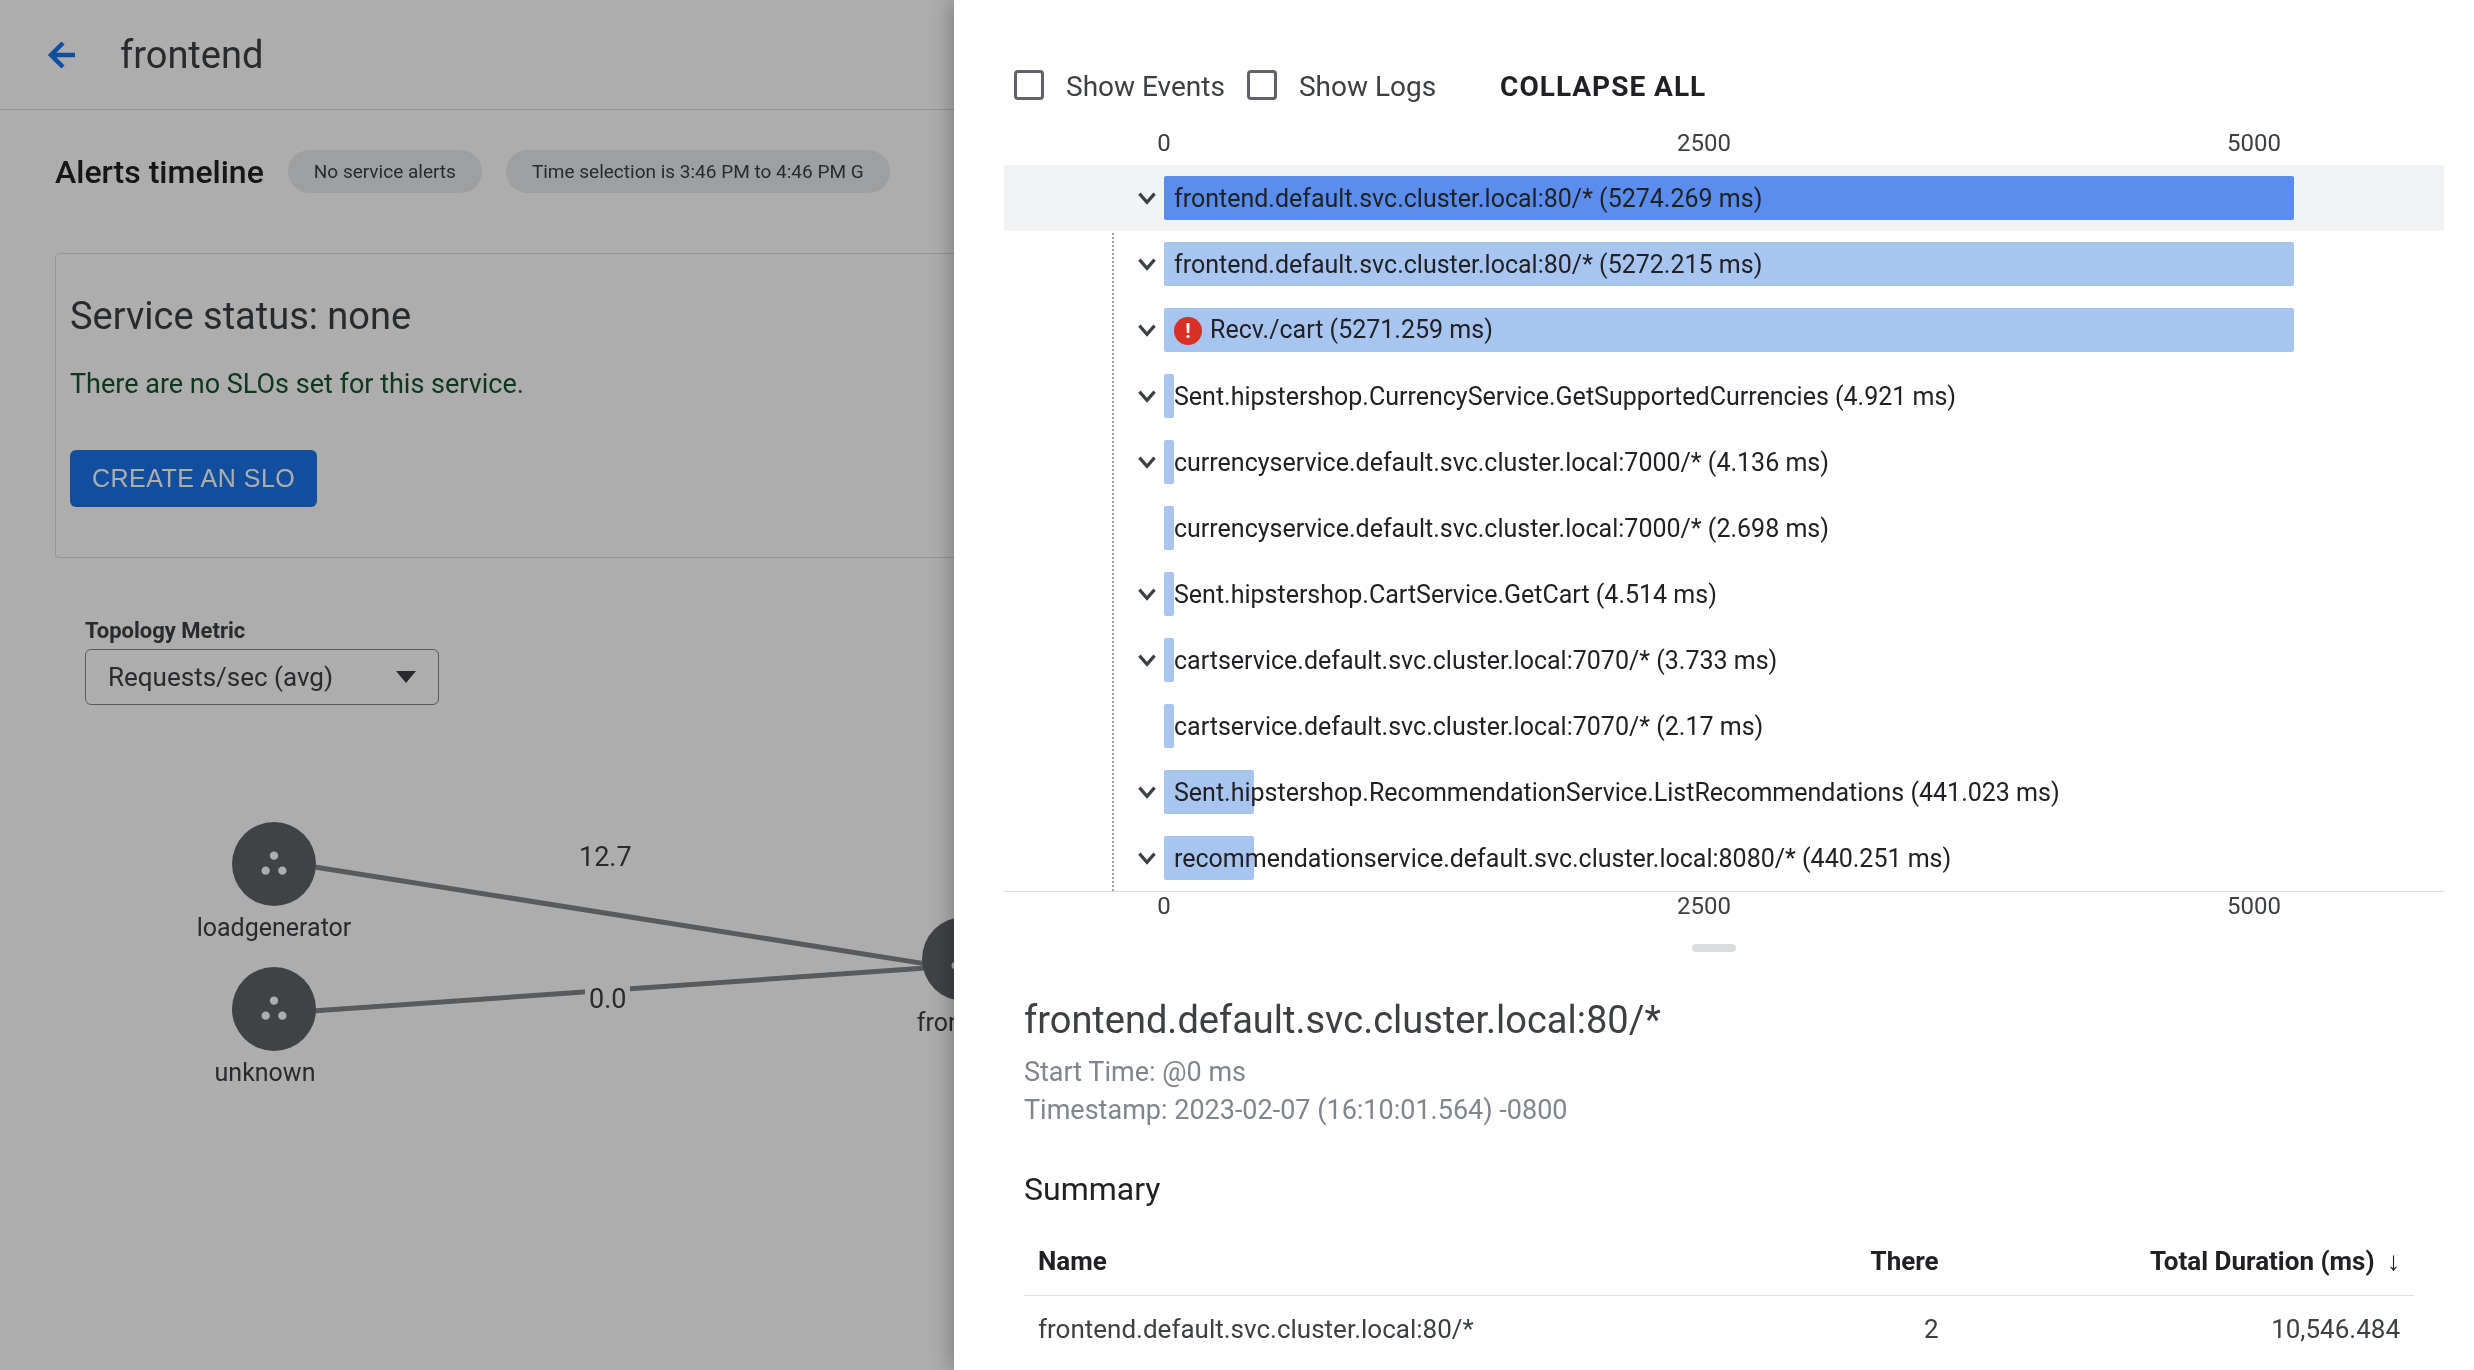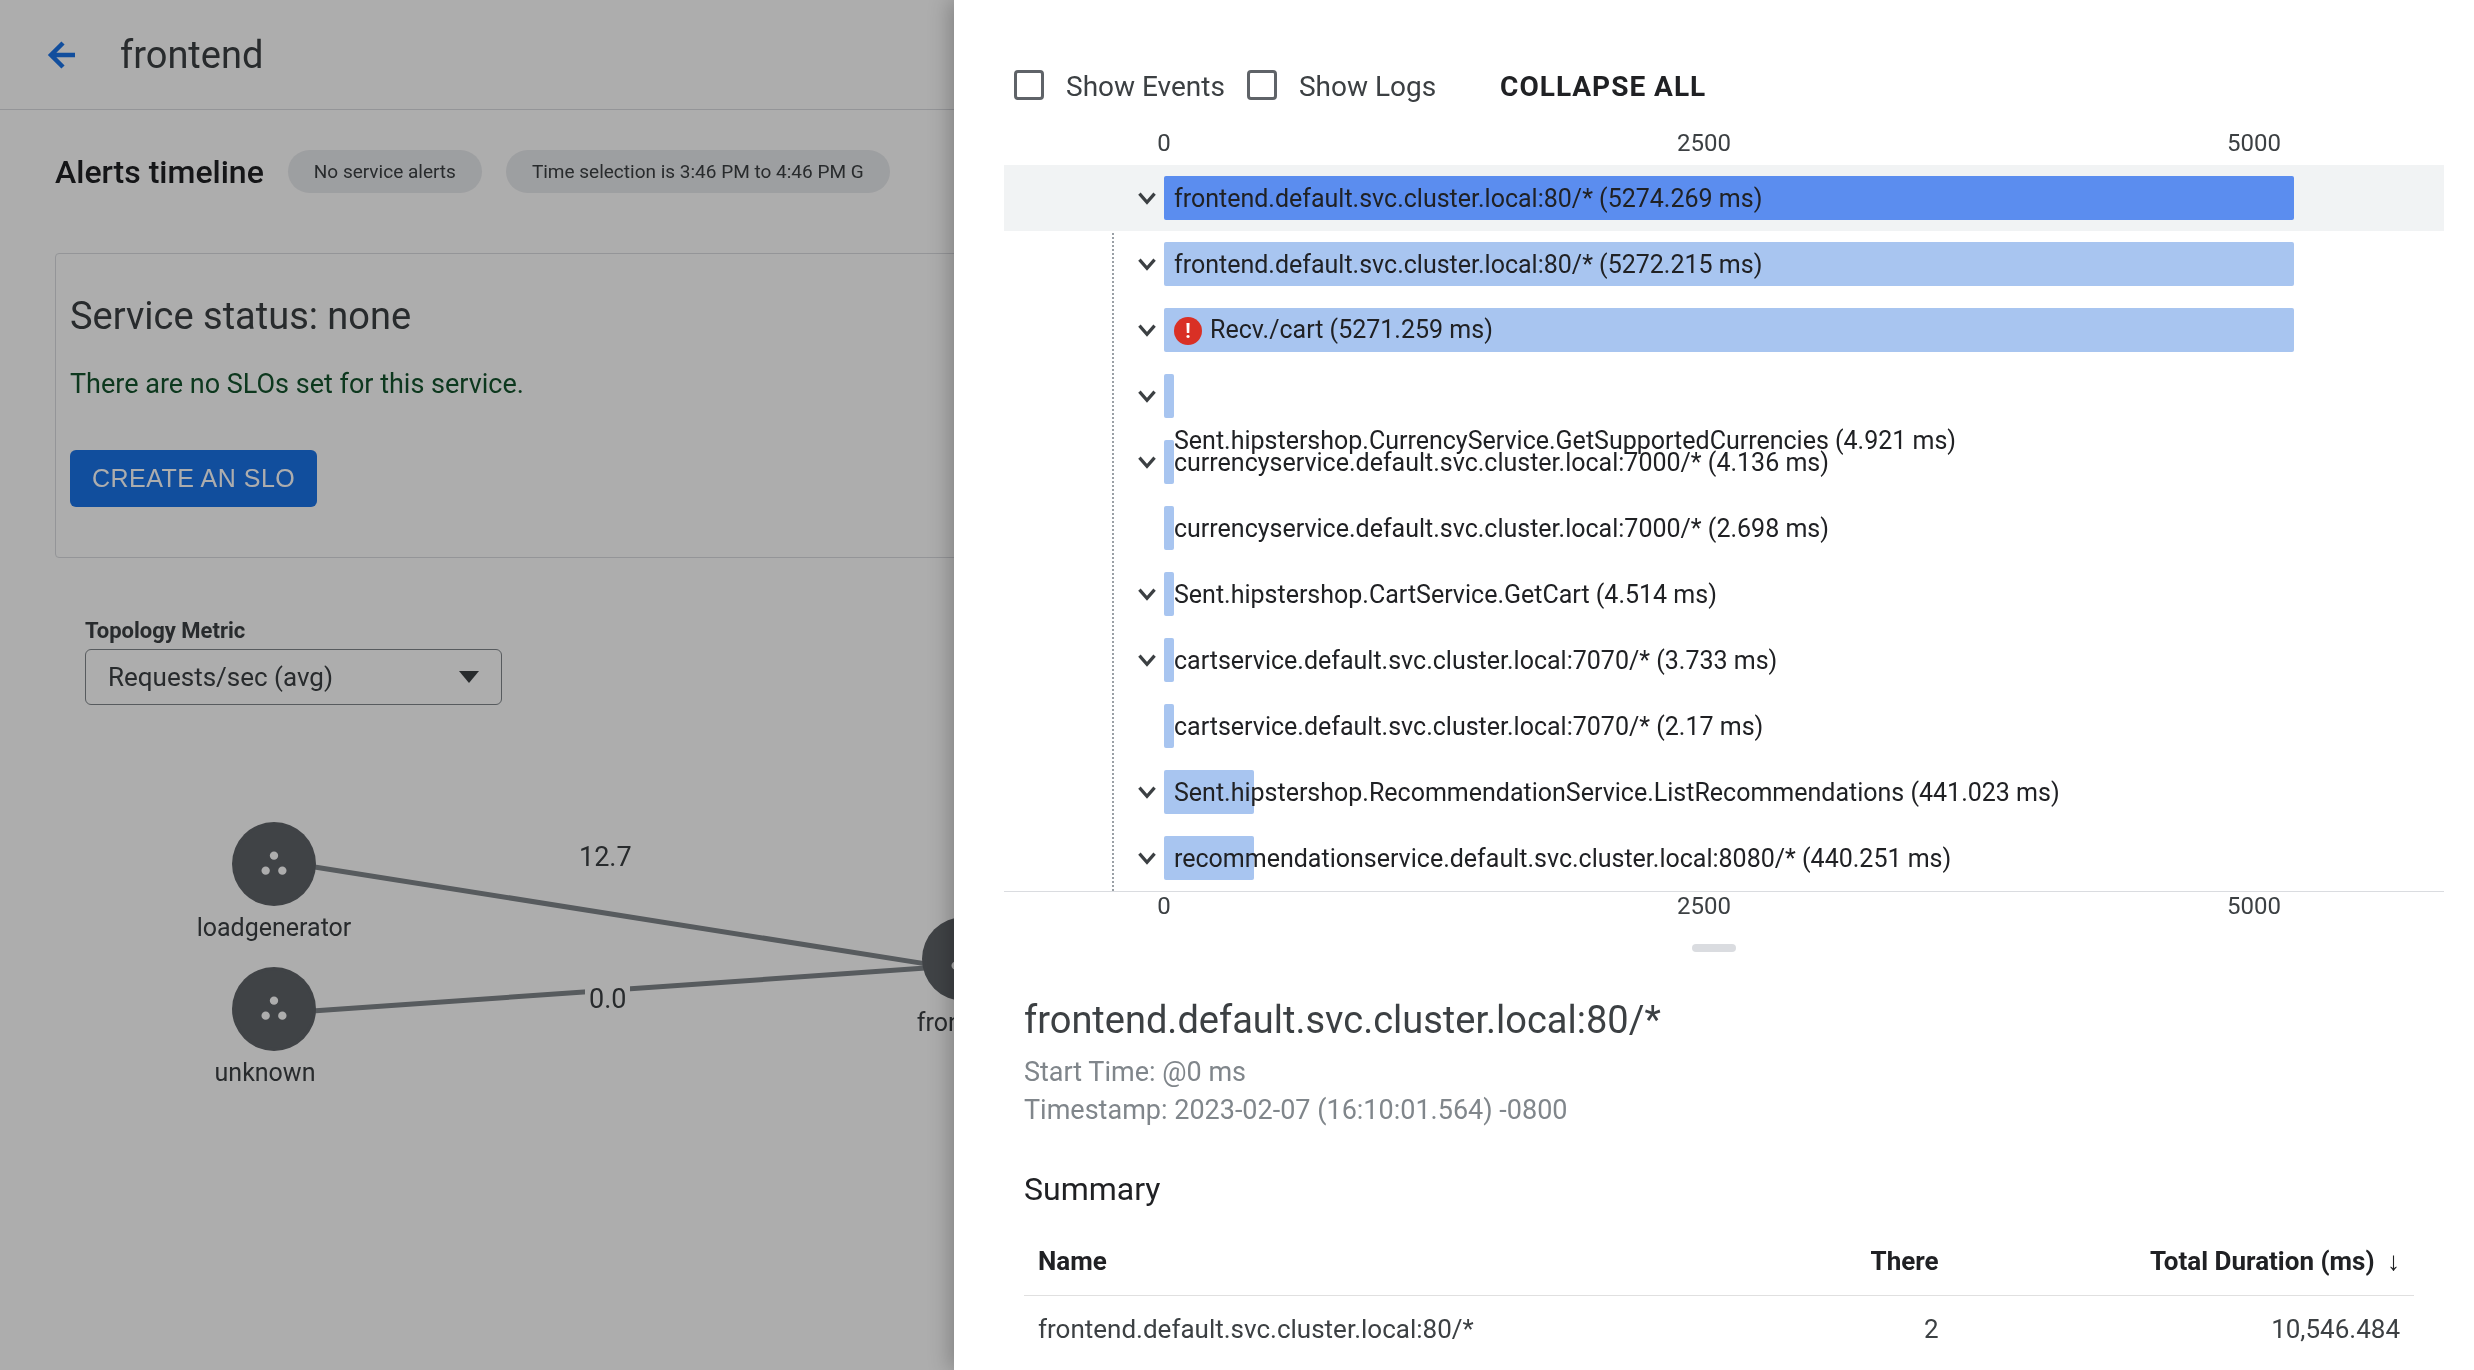--- a/index.html
+++ b/index.html
@@ -55,21 +55,21 @@
   .create-slo-btn {
     background: #1a73e8; color: #fff;
     border: none; border-radius: 6px;
     padding: 14px 22px; font-size: 25px; font-weight: 500;
     letter-spacing: .5px; cursor: pointer;
   }
 
   .topo-label-row { margin-top: 60px; margin-left: 30px; }
   .topo-label { font-size: 22px; font-weight: 700; color: #3c4043; margin-bottom: 6px;}
   .topo-select {
-    width: 417px; height: 56px;
+    width: 354px; height: 56px;
     border: 1px solid #80868b; border-radius: 6px;
     display: flex; align-items: center; justify-content: space-between;
     padding: 0 22px; font-size: 26px; color: #3c4043;
     cursor: pointer;
   }
   .caret-down { width:0;height:0;border-left:10px solid transparent;border-right:10px solid transparent;border-top:12px solid #3c4043; }
 
   
   .topo-area {
     position: relative;
@@ -286,21 +286,21 @@
               <path d="M5 8 L12 16 L19 8"></path>
             </svg></span>
           <div class="bar" style="left: 160px; width: 1130px; background: rgb(168, 197, 240);"></div>
           <span class="span-text" style="left: 170px;"><span class="err-badge">!</span><span>Recv./cart (5271.259 ms)</span></span>
         </div>
         <div class="span-row">
           <span class="chevron" style="left: 130px;"><svg viewBox="0 0 24 24">
               <path d="M5 8 L12 16 L19 8"></path>
             </svg></span>
           <div class="bar" style="left: 160px; width: 4px; background: rgb(168, 197, 240);"></div>
-          <span class="span-text" style="left: 170px; margin-top: 44px;"><span>Sent.hipstershop.CurrencyService.GetSupportedCurrencies (4.921 ms)</span></span>
+          <span class="span-text" style="left: 170px;"><span>Sent.hipstershop.CurrencyService.GetSupportedCurrencies (4.921 ms)</span></span>
         </div>
         <div class="span-row">
           <span class="chevron" style="left: 130px;"><svg viewBox="0 0 24 24">
               <path d="M5 8 L12 16 L19 8"></path>
             </svg></span>
           <div class="bar" style="left: 160px; width: 4px; background: rgb(168, 197, 240);"></div>
           <span class="span-text" style="left: 170px;"><span>currencyservice.default.svc.cluster.local:7000/* (4.136 ms)</span></span>
         </div>
         <div class="span-row">
           <div class="bar" style="left: 160px; width: 4px; background: rgb(168, 197, 240);"></div>

